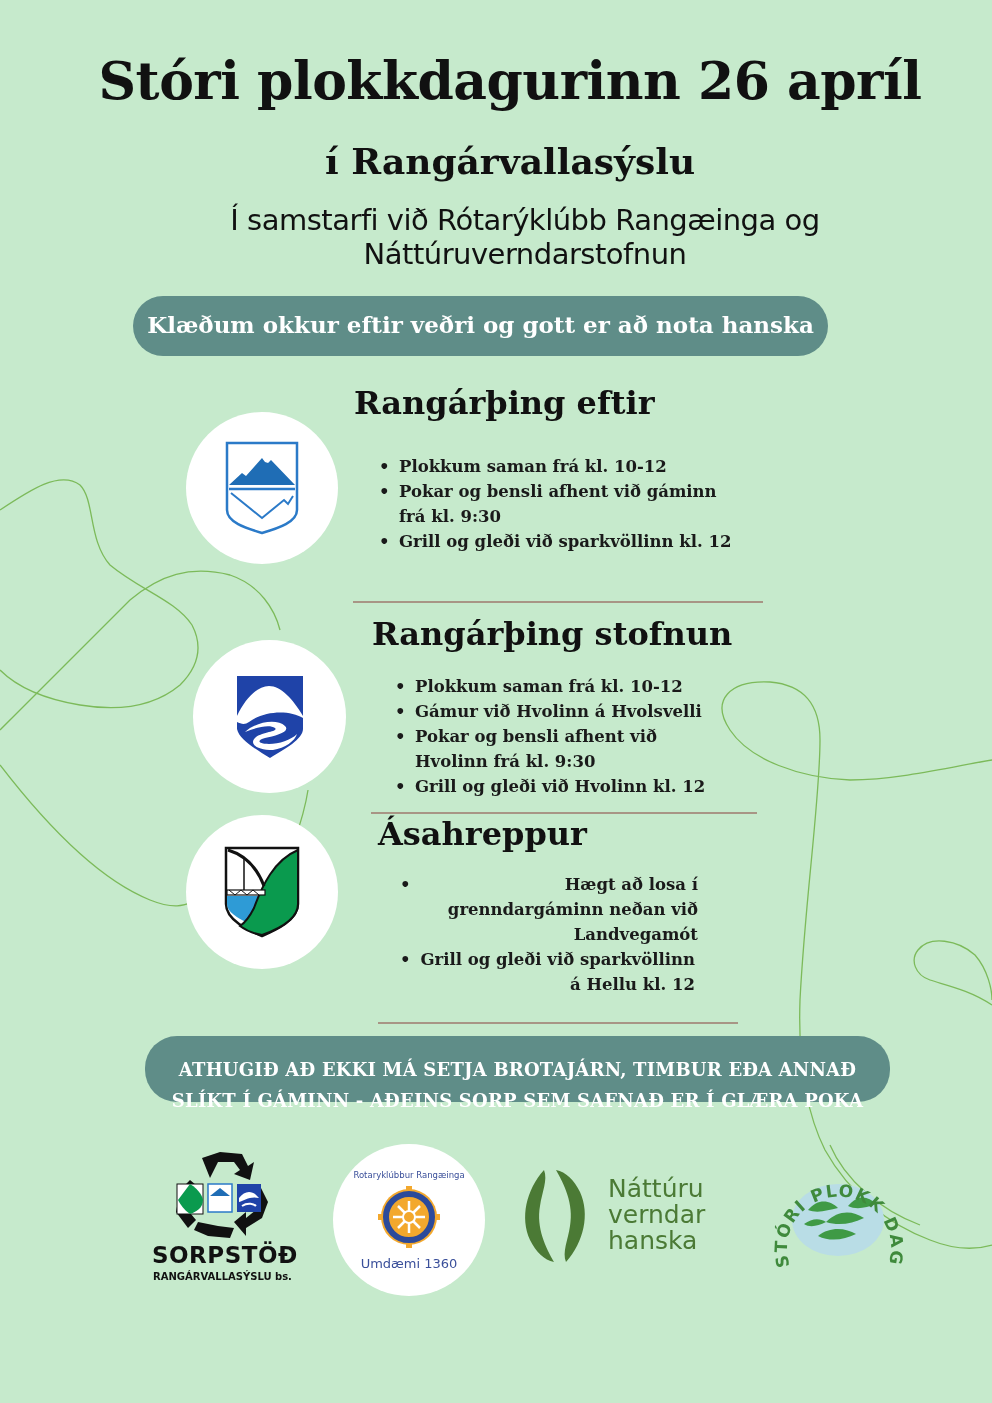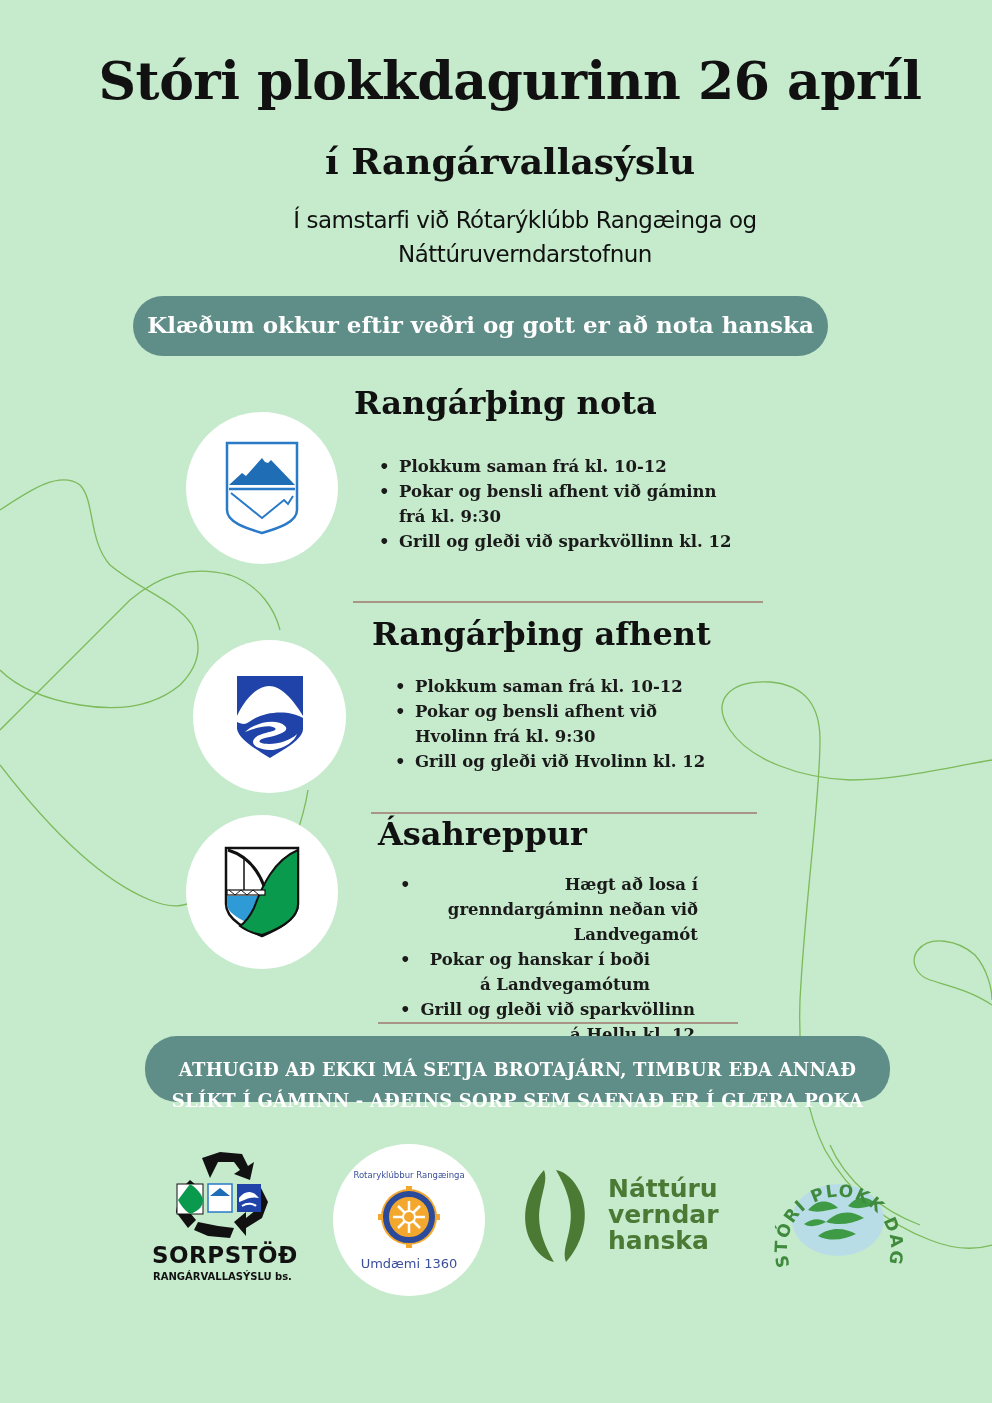--- a/index.html
+++ b/index.html
@@ -1,21 +1,21 @@
 <!DOCTYPE html>
 <html><head>
 <meta charset="utf-8">
 <style>
   html, body { margin:0; padding:0; }
   body { width:992px; height:1403px; background:#c6eacc; position:relative; overflow:hidden; font-family:"DejaVu Serif", serif; color:#111; }
   .deco { position:absolute; left:0; top:0; width:992px; height:1403px; pointer-events:none; }
   .abs { position:absolute; }
   .title { left:0; width:1020px; top:50px; text-align:center; font-family:"DejaVu Serif", serif; font-size:52px; font-weight:bold; letter-spacing:-0.5px; color:#111; }
   .subtitle { left:0; width:1020px; top:140px; text-align:center; font-size:36px; font-weight:bold; color:#111; }
-  .partner { left:150px; width:750px; top:203px; text-align:center; font-family:"DejaVu Sans", sans-serif; font-size:23px; font-weight:normal; line-height:34px; color:#111; letter-spacing:-0.5px; }
+  .partner { left:150px; width:750px; top:203px; text-align:center; font-family:"DejaVu Sans", sans-serif; font-size:29px; font-weight:normal; line-height:34px; color:#111; letter-spacing:-0.5px; }
   .pill { background:#5f8d88; color:#fff; border-radius:32px; text-align:center; font-weight:bold; }
   .pill1 { left:133px; top:296px; width:695px; height:60px; line-height:58px; font-size:23px; }
   .pill2 { left:145px; top:1036px; width:745px; height:66px; font-size:18px; line-height:31px; padding-top:18px; box-sizing:border-box; letter-spacing:0.2px; }
   .circle { background:#fff; border-radius:50%; display:flex; align-items:center; justify-content:center; }
   .c1 { left:186px; top:412px; width:152px; height:152px; }
   .c2 { left:193px; top:640px; width:153px; height:153px; }
   .c3 { left:186px; top:815px; width:152px; height:154px; }
   .sec-title { font-size:32px; font-weight:bold; color:#111; white-space:nowrap; }
   ul.items { margin:8px; padding:0; list-style:none; }
   ul.items li { position:relative; padding-left:22px; font-size:16.5px; font-weight:bold; line-height:25px; color:#1a1a1a; }
@@ -49,58 +49,58 @@
 
 <div class="abs circle c1">
   <svg width="76" height="96" viewBox="0 0 76 96">
     <path d="M3,3 H73 V70 C73,82 55,88 38,93 C21,88 3,82 3,70 Z" fill="#fff" stroke="#2b7ac8" stroke-width="2.5"></path>
     <path d="M5,45 L18,33 L22,36 L38,18 L44,23 L47,20 L71,45 Z" fill="#1f6db5"></path>
     <path d="M38,18 L41,22 L44,23 L42,20 Z" fill="#fff"></path>
     <line x1="5" y1="49" x2="71" y2="49" stroke="#2b7ac8" stroke-width="2.5"></line>
     <path d="M7,53 L38,78 L60,60 L64,64 L69,56" fill="none" stroke="#2b7ac8" stroke-width="2"></path>
   </svg>
 </div>
-<div class="abs sec-title" style="left:354px; top:384px;">Rangárþing nota</div>
+<div class="abs sec-title" style="left:354px; top:384px;">Rangárþing eftir</div>
 <ul class="abs items" style="left:369px; top:446px; width:380px;">
   <li>Plokkum saman frá kl. 10-12</li>
   <li style="width:320px;">Pokar og bensli afhent við gáminn frá kl. 9:30</li>
   <li>Grill og gleði við sparkvöllinn kl. 12</li>
 </ul>
 <div class="abs divider" style="left:353px; top:601px; width:410px;"></div>
 
 <div class="abs circle c2">
   <svg width="70" height="86" viewBox="0 0 70 86">
     <path d="M2,2 H68 V55 C68,65 50,75 35,84 C20,75 4,65 2,55 Z" fill="#1f43a8"></path>
     <path d="M2,42 C10,25 22,12 34,12 C46,12 58,25 68,42 V44 C55,36 30,36 14,48 C10,51 6,50 2,48 Z" fill="#fff"></path>
     <path d="M10,58 C20,48 42,44 50,52 C56,58 40,62 30,64 C22,66 22,70 34,70 C44,70 56,66 62,60 C60,67 50,74 38,76 C22,76 14,70 20,64 C26,58 44,58 40,54 C34,50 20,54 10,58 Z" fill="#fff"></path>
   </svg>
 </div>
-<div class="abs sec-title" style="left:372px; top:615px;">Rangárþing afhent</div>
+<div class="abs sec-title" style="left:372px; top:615px;">Rangárþing stofnun</div>
 <ul class="abs items" style="left:385px; top:666px; width:360px;">
   <li>Plokkum saman frá kl. 10-12</li>
+  <li>Gámur við Hvolinn á Hvolsvelli</li>
   <li style="width:320px;">Pokar og bensli afhent við Hvolinn frá kl. 9:30</li>
   <li>Grill og gleði við Hvolinn kl. 12</li>
 </ul>
 <div class="abs divider" style="left:371px; top:812px; width:386px;"></div>
 
 <div class="abs circle c3">
   <svg width="76" height="92" viewBox="0 0 76 92">
     <path d="M2,2 H74 V58 C74,74 52,84 38,90 C24,84 2,74 2,58 Z" fill="#fff" stroke="#111" stroke-width="2.5"></path>
     <path d="M3,50 H40 C34,62 28,70 22,76 C14,72 3,66 3,58 Z" fill="#2e9bd6"></path>
     <path d="M74,4 C50,14 38,40 30,62 C26,70 22,76 16,80 C24,86 32,88 38,89 C52,84 74,74 74,58 Z" fill="#0a9a4e" stroke="#111" stroke-width="2"></path>
     <path d="M4,4 C24,10 34,24 40,40" fill="none" stroke="#111" stroke-width="3"></path>
     <line x1="20" y1="12" x2="20" y2="46" stroke="#111" stroke-width="1.5"></line>
     <rect x="3" y="44" width="38" height="5" fill="#fff" stroke="#111" stroke-width="1.2"></rect>
     <path d="M5,44 L11,49 L17,44 L23,49 L29,44 L35,49" fill="none" stroke="#111" stroke-width="1"></path>
   </svg>
 </div>
 <div class="abs sec-title" style="left:378px; top:815px;">Ásahreppur</div>
 <ul class="abs items" style="left:390px; top:864px; width:300px;text-align:right;">
   <li>Hægt að losa í grenndargáminn neðan við Landvegamót</li>
-  <li style="width:230px;">Pokar og hanskar í boði á Landvegamótum</li>
   <li style="width:275px;">Grill og gleði við sparkvöllinn á Hellu kl. 12</li>
 </ul>
 <div class="abs divider" style="left:378px; top:1022px; width:360px;"></div>
 
 <div class="abs pill pill2">
   <div>ATHUGIÐ AÐ EKKI MÁ SETJA BROTAJÁRN, TIMBUR EÐA ANNAÐ</div>
   <div>SLÍKT Í GÁMINN - AÐEINS SORP SEM SAFNAÐ ER Í GLÆRA POKA</div>
 </div>
 
 <div class="abs" style="left:150px; top:1150px; width:145px; height:140px;text-align:right;">
@@ -146,21 +146,21 @@
     </g>
   </svg>
   <div class="logo-text" style="font-size:13px; color:#3a4f9a; margin-top:8px;">Umdæmi 1360</div>
 </div>
 
 <div class="abs" style="left:520px; top:1168px; width:200px; height:100px;">
   <svg width="70" height="96" viewBox="0 0 70 96" style="position:absolute; left:0; top:0;">
     <path d="M24,2 C6,22 0,50 10,72 C16,84 24,92 34,94 C26,80 16,60 20,38 C22,24 28,12 24,2 Z" fill="#4b7a35"></path>
     <path d="M46,94 C64,74 70,46 60,24 C54,12 46,4 36,2 C44,16 54,36 50,58 C48,72 42,84 46,94 Z" fill="#4b7a35"></path>
   </svg>
-  <div class="logo-text" style="position:absolute; left:88px; top:8px; font-size:25px; line-height:26px; color:#4b7a35; font-weight:bold;">
+  <div class="logo-text" style="position:absolute; left:88px; top:8px; font-size:25px; line-height:26px; color:#4b7a35; font-weight:normal;">
     <div>Náttúru</div>
     <div>verndar</div>
     <div>hanska</div>
   </div>
 </div>
 
 <div class="abs" style="left:768px; top:1148px; width:140px; height:135px;">
   <svg width="140" height="135" viewBox="0 0 140 135">
     <defs>
         <path id="ring" d="M22,118 A52,52 0 1,1 120,118"></path>

